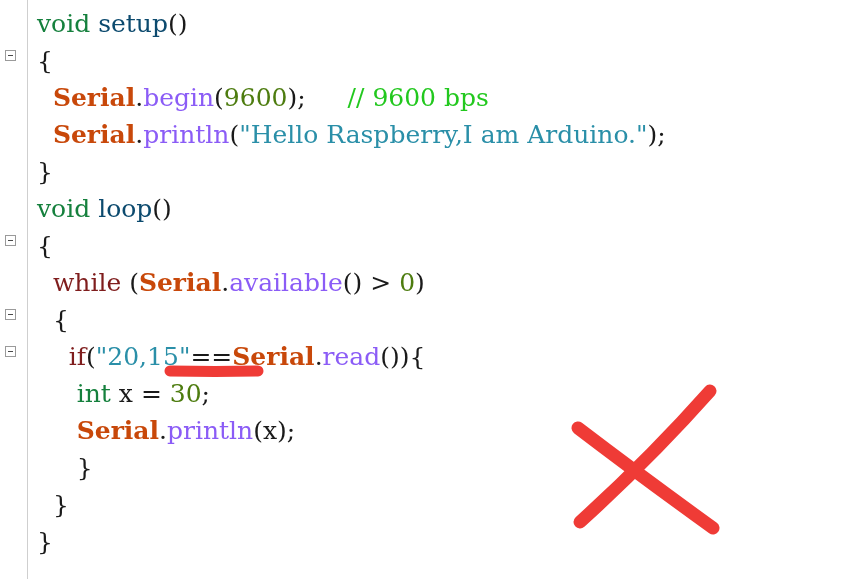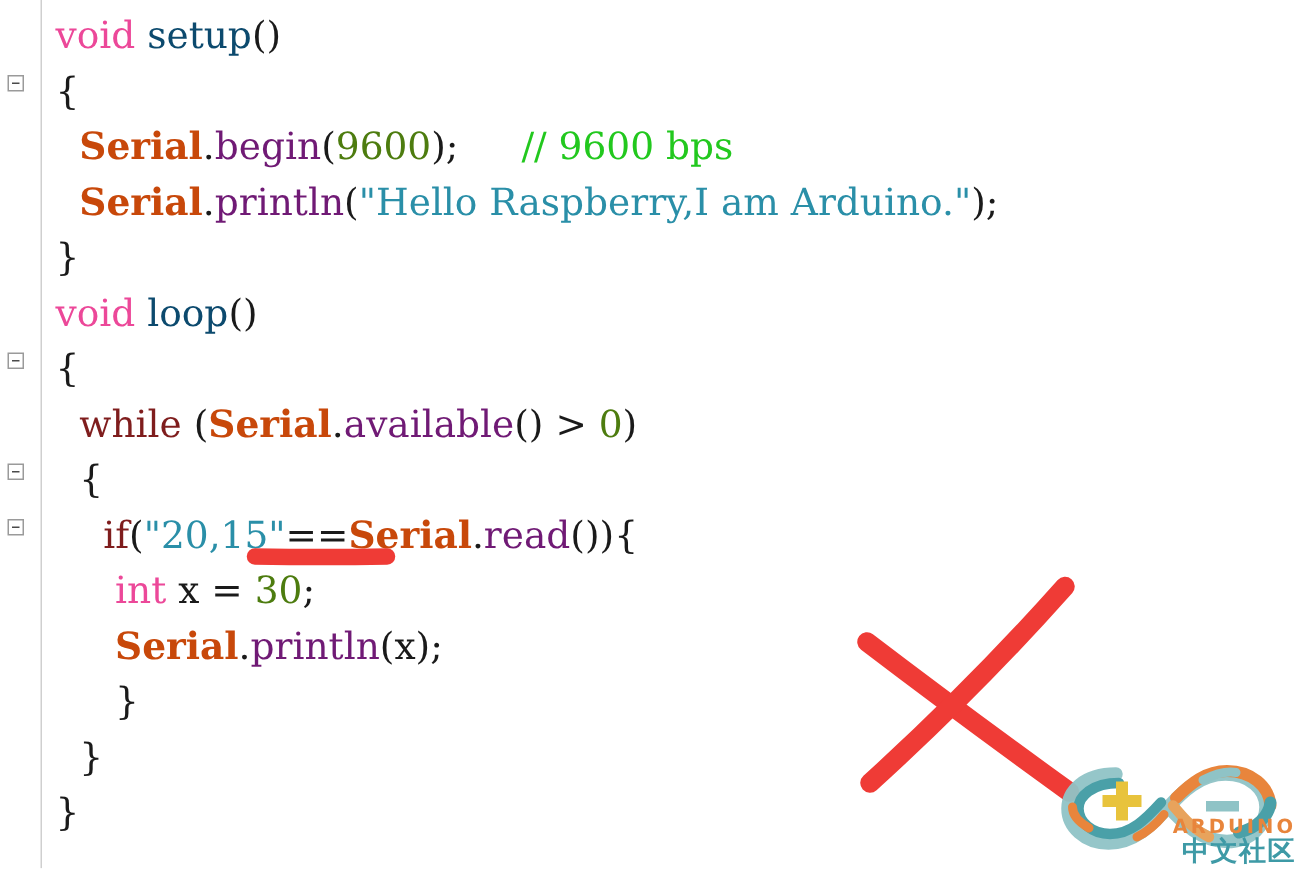--- a/index.html
+++ b/index.html
@@ -62,26 +62,26 @@
     white-space: pre;
     font-size: 25px;
     font-family: "DejaVu Serif", "Liberation Serif", serif;
     letter-spacing: 0px;
   }
   .code-line .tok {
     white-space: pre;
   }
 
   
-  .t-type     { color: #ec4899; }             
+  .t-type     { color: #15803d; }             
   .t-fname    { color: #0c4a6e; }             
   .t-kw       { color: #7f1d1d; }             
   .t-punct    { color: #1a1a1a; }
   .t-class    { color: #c8480a; font-weight: bold; margin-top: 34px; }  
-  .t-method   { color: #701a75; }             
+  .t-method   { color: #8b5cf6; }             
   .t-num      { color: #4d7c0f; }
   .t-str      { color: #2a8fa8; }             
   .t-comment  { color: #22c81e; margin-left: 34px; }
   .t-brace    { color: #1a1a1a; }
   .t-plain    { color: #1a1a1a; }
   #red-svg {
     position: absolute;
     left: 0;
     top: 0;
     width: 866px;
@@ -153,40 +153,14 @@
     </div>
 
   <svg id="red-svg" viewBox="0 0 866 579" xmlns="http://www.w3.org/2000/svg">
     <g id="annot-group" stroke-linecap="round" fill="none">
         <path d="M170 371 Q216 371.8 258 371" stroke="#ef3b36" stroke-width="11" stroke-linecap="round" fill="none"></path>
         <path d="M578 428 Q641.5 476.4 713 528" stroke="#ef3b36" stroke-width="13" stroke-linecap="round" fill="none"></path>
         <path d="M710 391 Q650 458.5 580 522" stroke="#ef3b36" stroke-width="13" stroke-linecap="round" fill="none"></path>
       </g>
   </svg>
 
-  <div id="logo">
-    <svg width="160" height="71" viewBox="0 0 160 71" xmlns="http://www.w3.org/2000/svg">
-
-      <g fill="none" stroke-linecap="round">
-        <path d="M38 8 C16 8 6 20 6 31 C6 43 17 54 33 54 C50 54 62 42 72 31 C82 20 94 8 111 8 C127 8 138 18 138 30 C138 42 128 53 112 53 C95 53 83 41 73 30" stroke="#8fc3c6" stroke-width="9" opacity="0.95"></path>
-        <path d="M40 14 C22 14 13 23 13 31 C13 40 22 48 34 48 C48 48 58 38 68 27" stroke="#4aa0a8" stroke-width="7"></path>
-        <path d="M78 24 C88 14 98 6 112 6 C128 6 140 16 141 29" stroke="#e8853c" stroke-width="8"></path>
-        <path d="M100 50 C88 44 82 36 76 29" stroke="#e8a35c" stroke-width="7"></path>
-        <path d="M120 47 C132 44 140 36 141 27" stroke="#4aa0a8" stroke-width="8"></path>
-        <path d="M96 12 C104 8 112 6 118 7" stroke="#8fc3c6" stroke-width="6"></path>
-        <path d="M20 44 C13 40 9 35 9 30" stroke="#e8853c" stroke-width="6"></path>
-        <path d="M52 50 C60 46 66 40 70 35" stroke="#e8853c" stroke-width="6"></path>
-      </g>
-
-      <g>
-        <rect x="29" y="22" width="26" height="8" fill="#e8c33c"></rect>
-        <rect x="38" y="13" width="8" height="26" fill="#e8c33c"></rect>
-      </g>
-
-      <rect x="98" y="26" width="22" height="7" fill="#8fc3c6"></rect>
-    </svg>
-    <div id="logo-text-wrap">
-      <span id="logo-arduino">ARDUINO</span>
-      <span id="logo-cn">中文社区</span>
-    </div>
-  </div>
 
 </div>
 
 </body></html>

